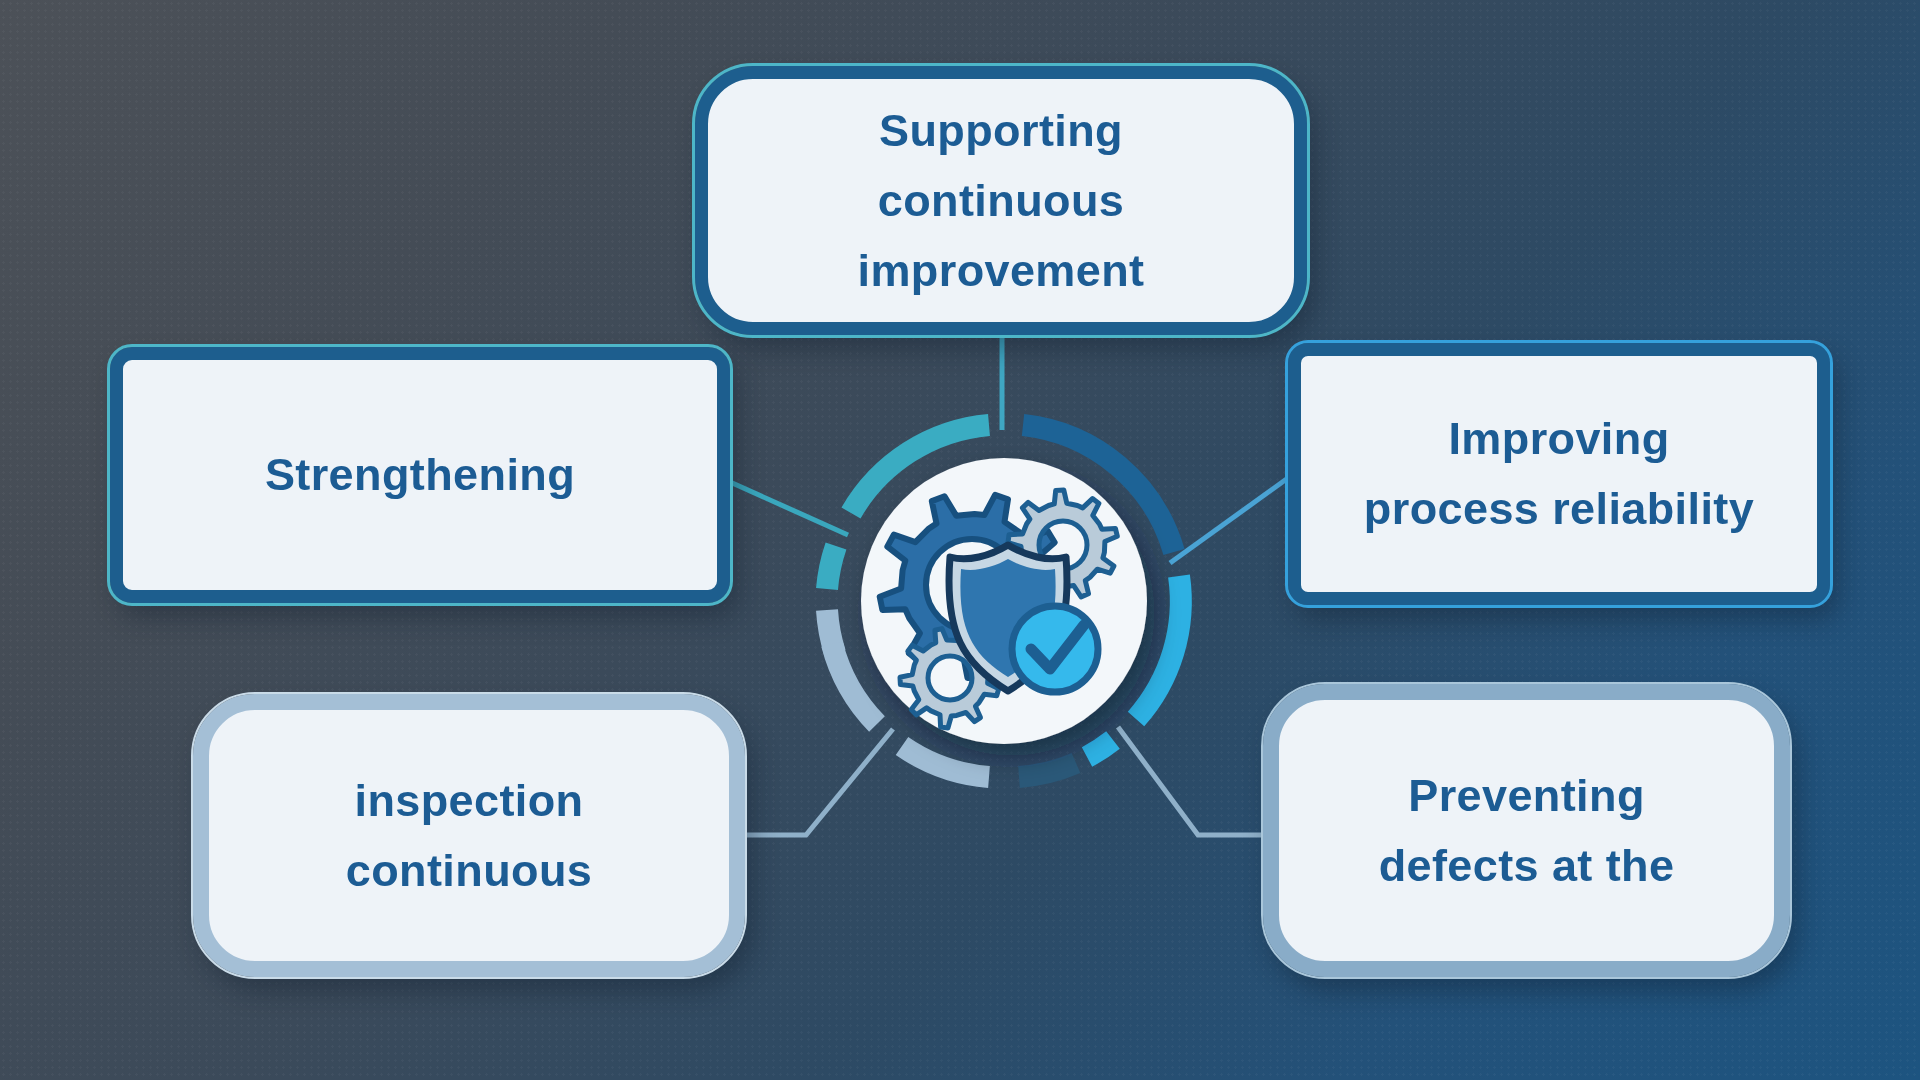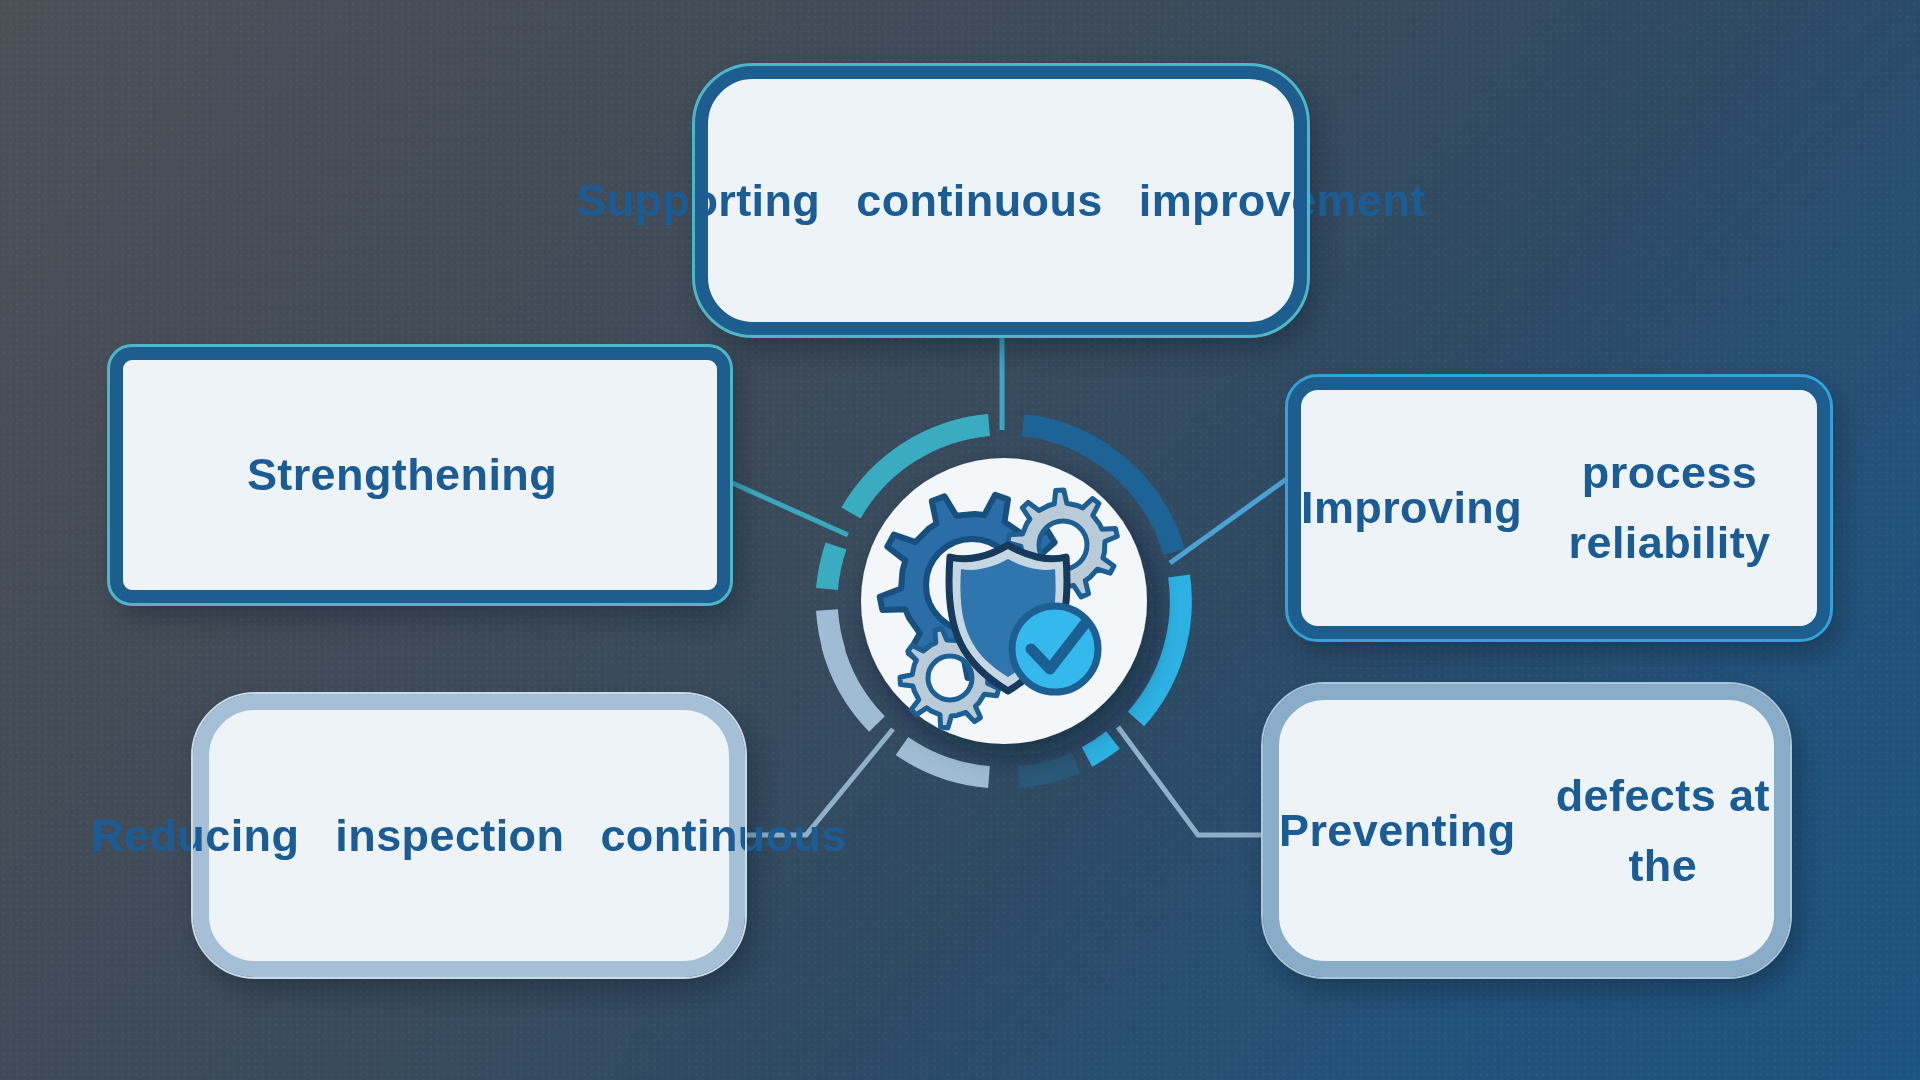--- a/index.html
+++ b/index.html
@@ -11,30 +11,29 @@
     position:relative;width:1920px;height:1080px;
     background:
       radial-gradient(rgba(255,255,255,0.035) 1px, transparent 1.2px),
       linear-gradient(132deg,#4c5158 0%,#444c56 22%,#3b4a5a 42%,#2d4a64 62%,#235179 80%,#1d5480 100%);
     background-size:7px 7px, 100% 100%;
   }
   .layer{position:absolute;left:0;top:0;width:1920px;height:1080px;}
   .node{
     position:absolute;box-sizing:border-box;
     background:#eef3f8;
-    display:flex;flex-direction:row;align-items:center;justify-content:center;
+    display:flex;flex-direction:column;align-items:center;justify-content:center;
     text-align:center;
     color:#1c5c94;font-weight:700;font-size:45px;line-height:70px;letter-spacing:.4px;
     box-shadow:8px 14px 26px rgba(13,27,42,.38);
-    gap:36px;
   }
   .node span{display:block;}
   .node-top{left:695px;top:66px;width:612px;height:269px;border:13px solid #1d5e8e;outline:3px solid #4db6c8;border-radius:58px;}
   .node-upper-left{left:110px;top:347px;width:620px;height:256px;border:13px solid #1d5e8e;outline:3px solid #4db6c8;border-radius:22px;}
-  .node-upper-right{left:1288px;top:343px;width:542px;height:262px;border:13px solid #1d5e8e;outline:3px solid #35a1dc;border-radius:30px;margin-top:34px;}
+  .node-upper-right{left:1288px;top:343px;width:542px;height:262px;border:13px solid #1d5e8e;outline:3px solid #35a1dc;border-radius:20px;}
   .node-lower-left{left:193px;top:694px;width:552px;height:283px;border:16px solid #a4bfd6;outline:2px solid #c9dbe8;border-radius:62px;}
   .node-lower-right{left:1263px;top:684px;width:527px;height:293px;border:16px solid #89acc8;outline:2px solid #a9c6da;border-radius:62px;}
 </style>
 </head>
 <body>
 
 <div class="canvas">
 
   <svg class="layer" viewBox="0 0 1920 1080">
     <defs>
@@ -87,21 +86,20 @@
     <span></span>
   </div>
 
   <div class="node node-upper-right">
     <span>Improving</span>
     <span>process reliability</span>
     <span></span>
   </div>
 
   <div class="node node-lower-left">
-    <span>Reducing</span>
     <span>inspection</span>
     <span>continuous</span>
   </div>
 
   <div class="node node-lower-right">
     <span>Preventing</span>
     <span>defects at the</span>
   </div>
 
 </div>

